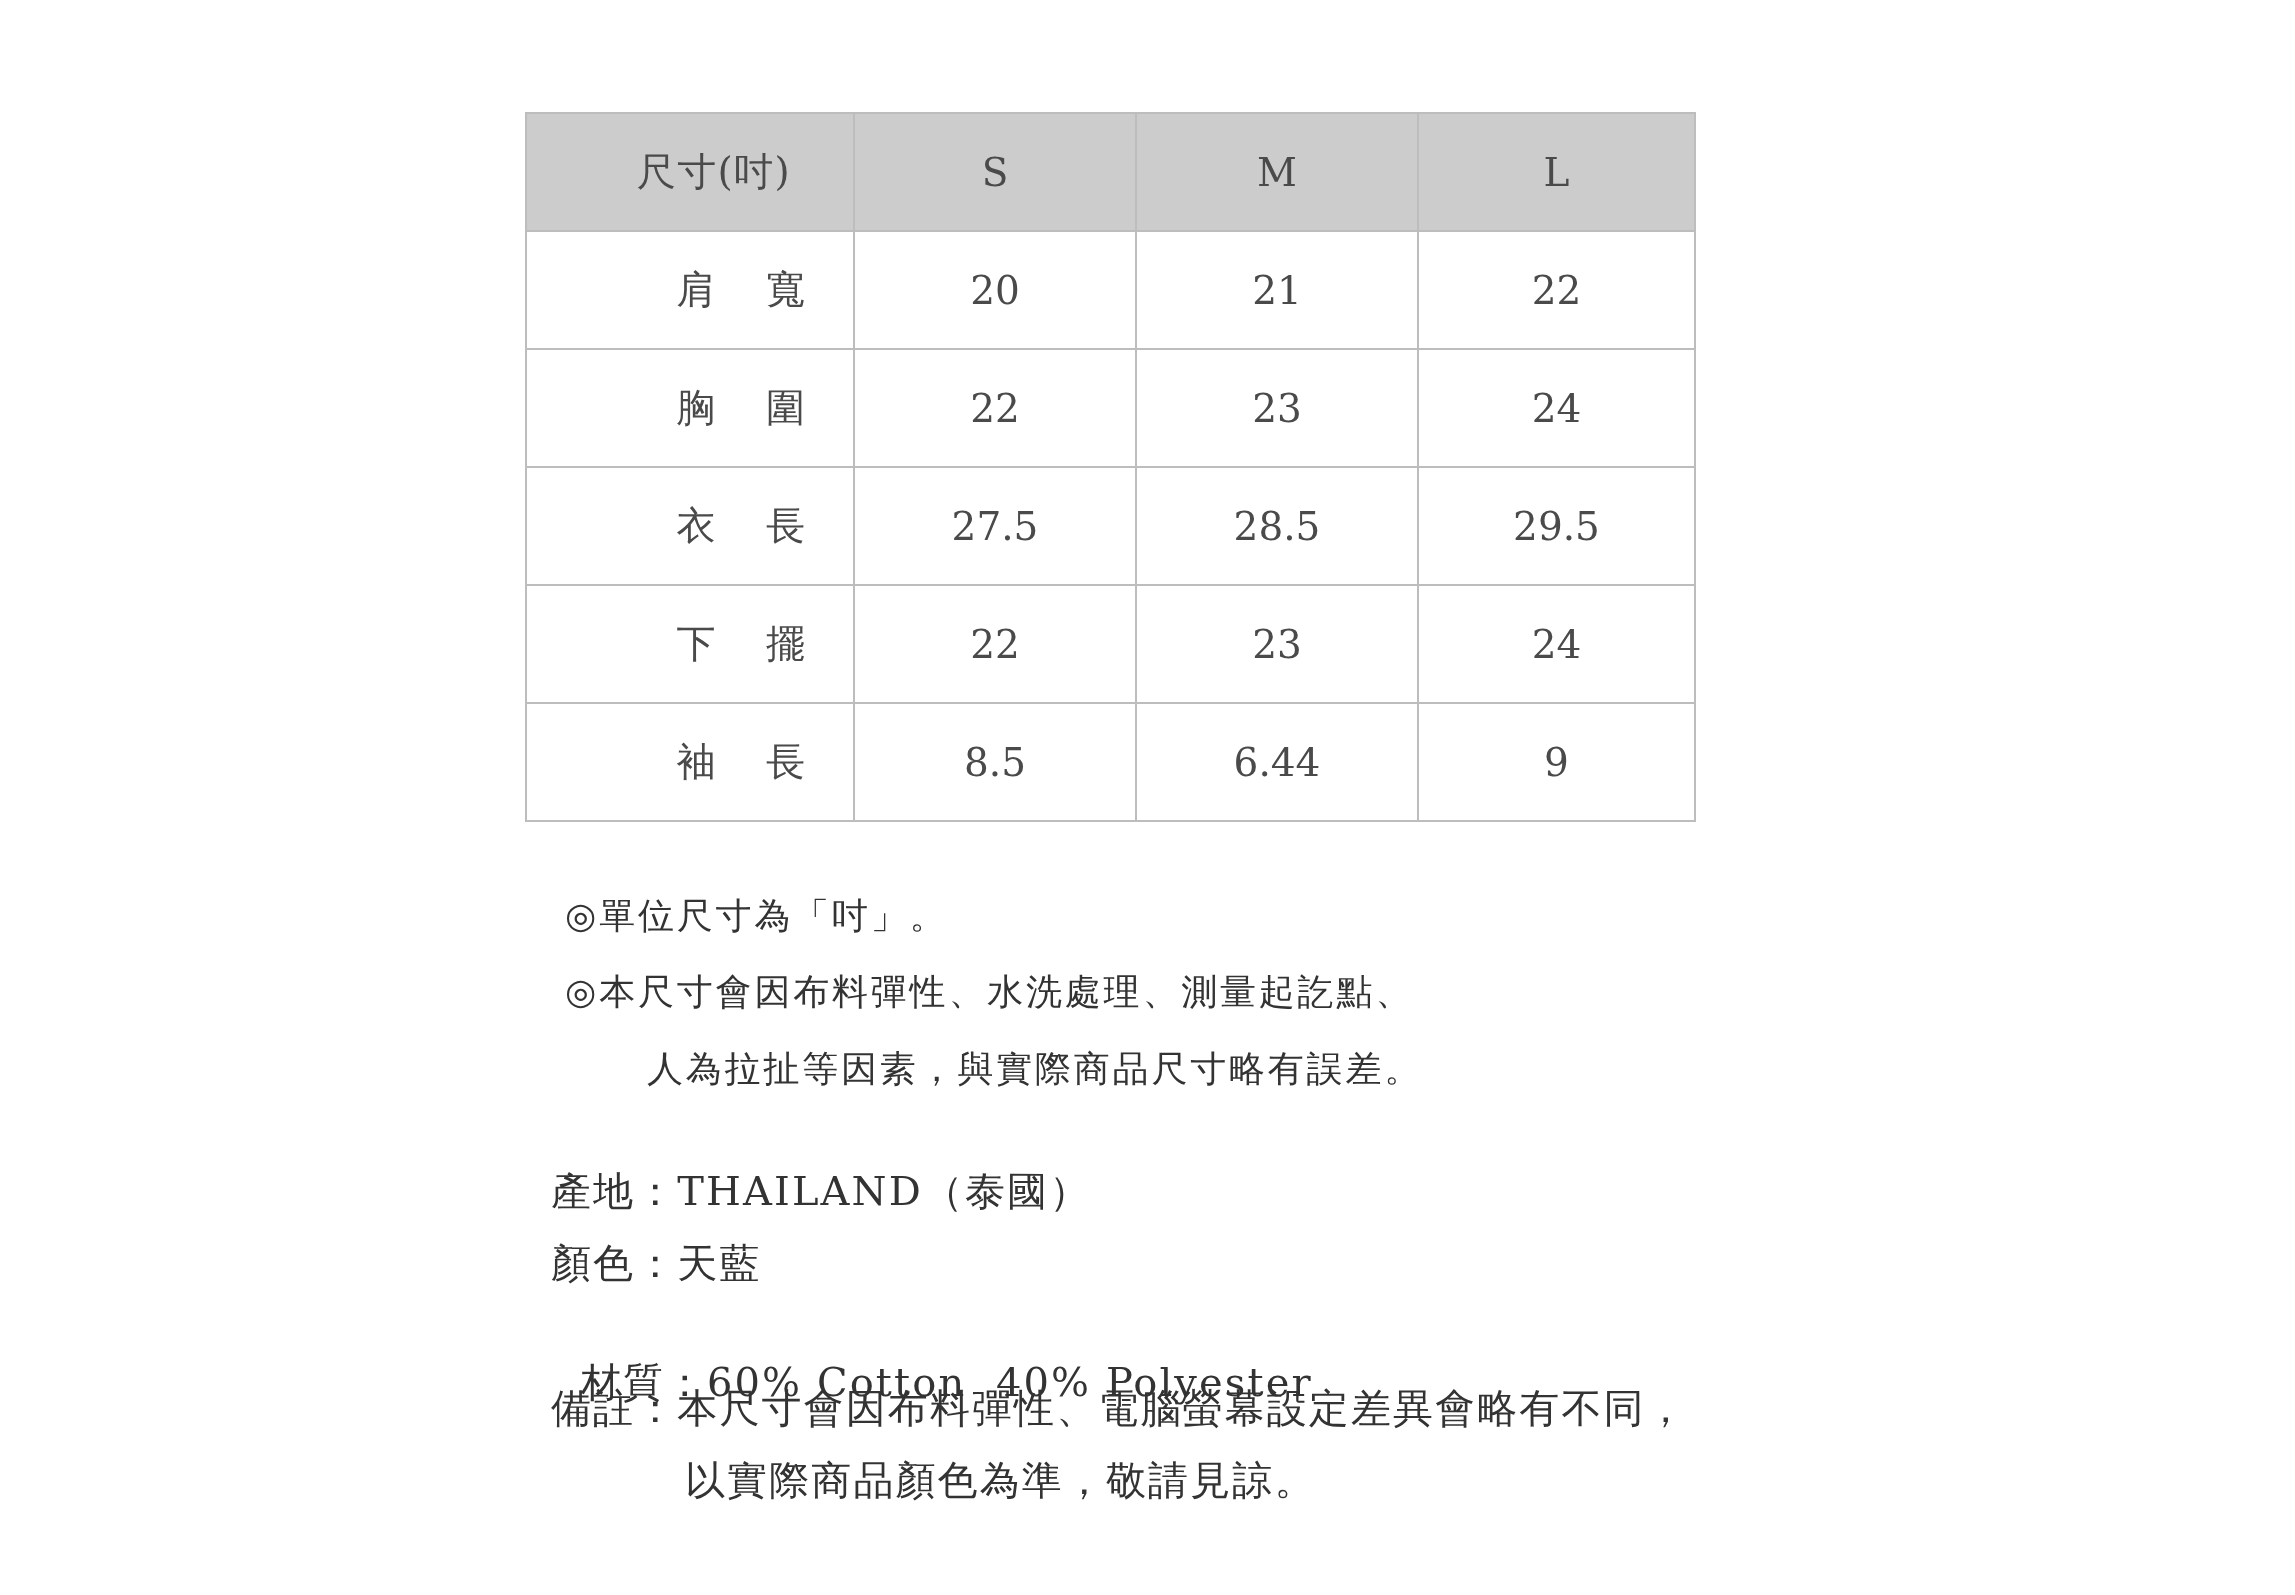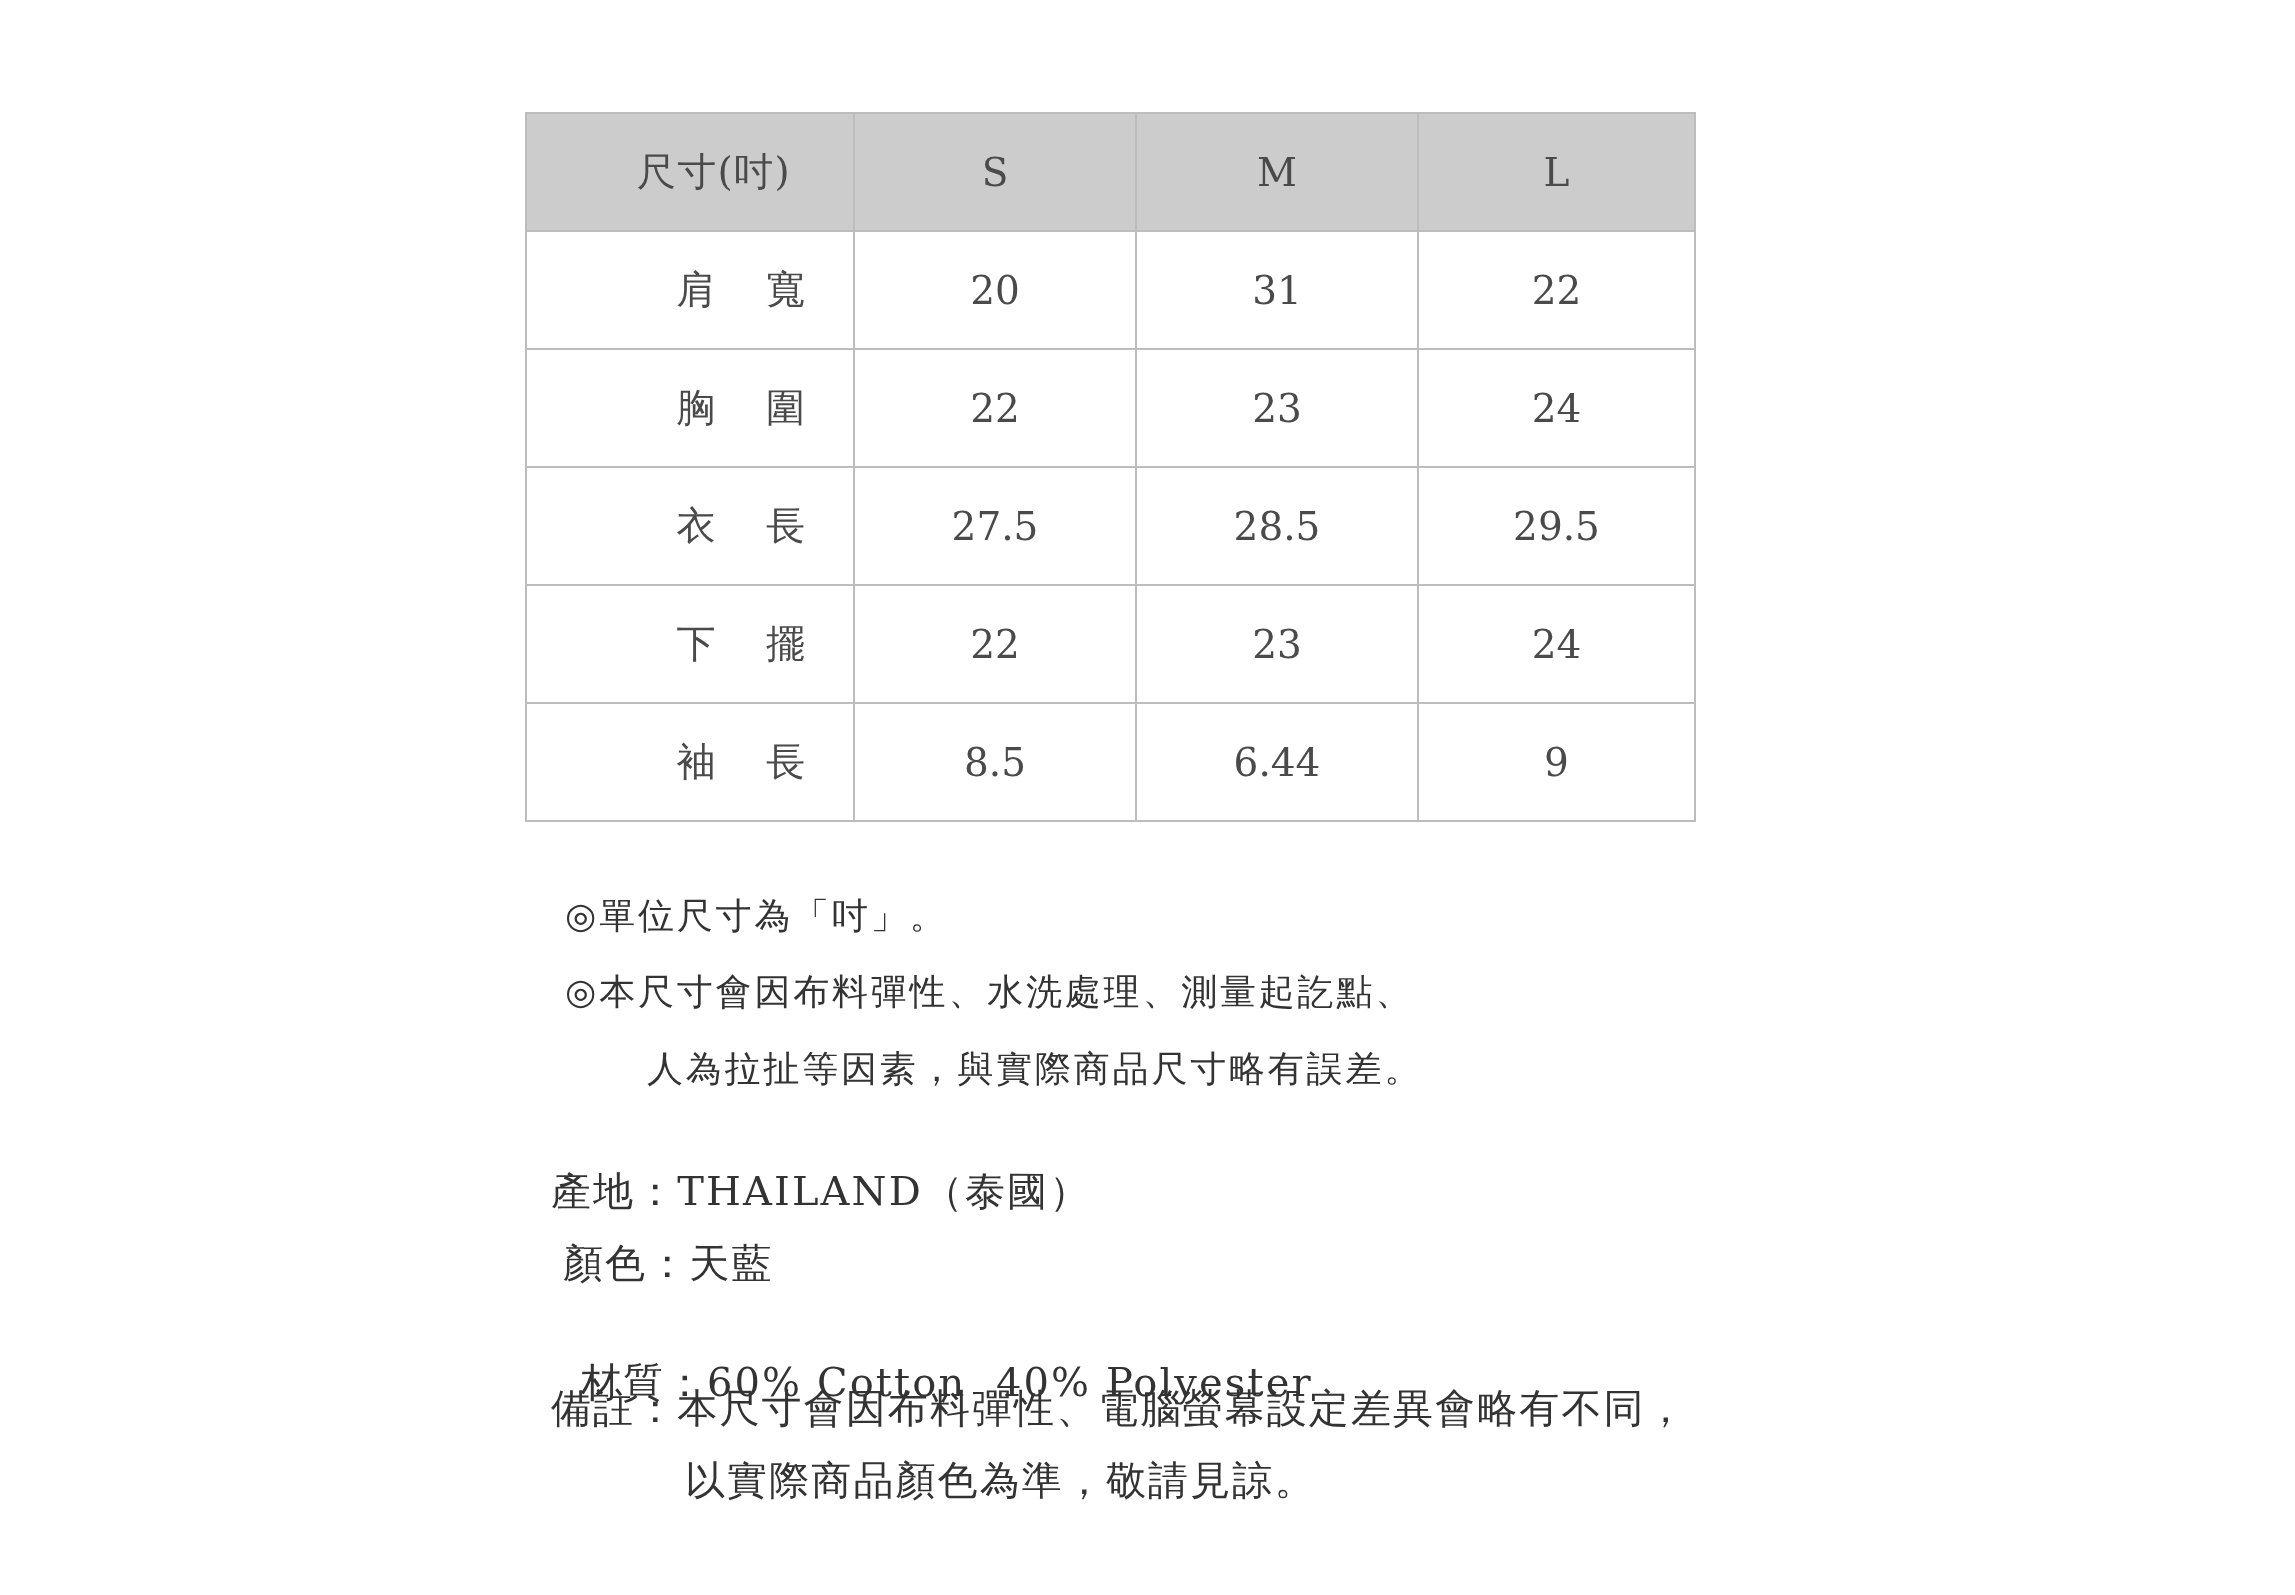--- a/index.html
+++ b/index.html
@@ -26,21 +26,21 @@
       <th class="col0 hdrlabel">尺寸(吋)</th>
       <th class="col1">S</th>
       <th class="col2">M</th>
       <th class="col3">L</th>
     </tr>
   </thead>
   <tbody>
     <tr>
       <td class="rowlabel"><span class="c1">肩</span><span>寬</span></td>
       <td>20</td>
-      <td>31</td>
+      <td>21</td>
       <td>22</td>
     </tr>
     <tr>
       <td class="rowlabel"><span class="c1">胸</span><span>圍</span></td>
       <td>22</td>
       <td>23</td>
       <td>24</td>
     </tr>
     <tr>
       <td class="rowlabel"><span class="c1">衣</span><span>長</span></td>
@@ -63,21 +63,21 @@
   </tbody>
 </table>
 
 <div class="note" style="left:565px; top:892px;">◎單位尺寸為「吋」。</div>
 <div class="note" style="left:565px; top:968px;">◎本尺寸會因布料彈性、水洗處理、測量起訖點、</div>
 <div class="note" style="left:647px; top:1045px;">人為拉扯等因素，與實際商品尺寸略有誤差。</div>
 
 <div class="info" style="top:1164px;">
   <span>產地：</span><span>THAILAND（泰國）</span>
 </div>
-<div class="info" style="top:1236px;margin-left:12px;">
+<div class="info" style="top:1236px;">
   <span>顏色：</span><span>天藍</span>
 </div>
 <div class="info" style="top:1309px; white-space:pre;">
   <span>材質：</span><span>60% Cotton  40% Polyester</span>
 </div>
 <div class="info" style="top:1381px;">
   <span>備註：</span><span>本尺寸會因布料彈性、電腦螢幕設定差異會略有不同，</span>
 </div>
 <div class="info" style="top:1453px; left:685px;text-align:right;">以實際商品顏色為準，敬請見諒。</div>
 

